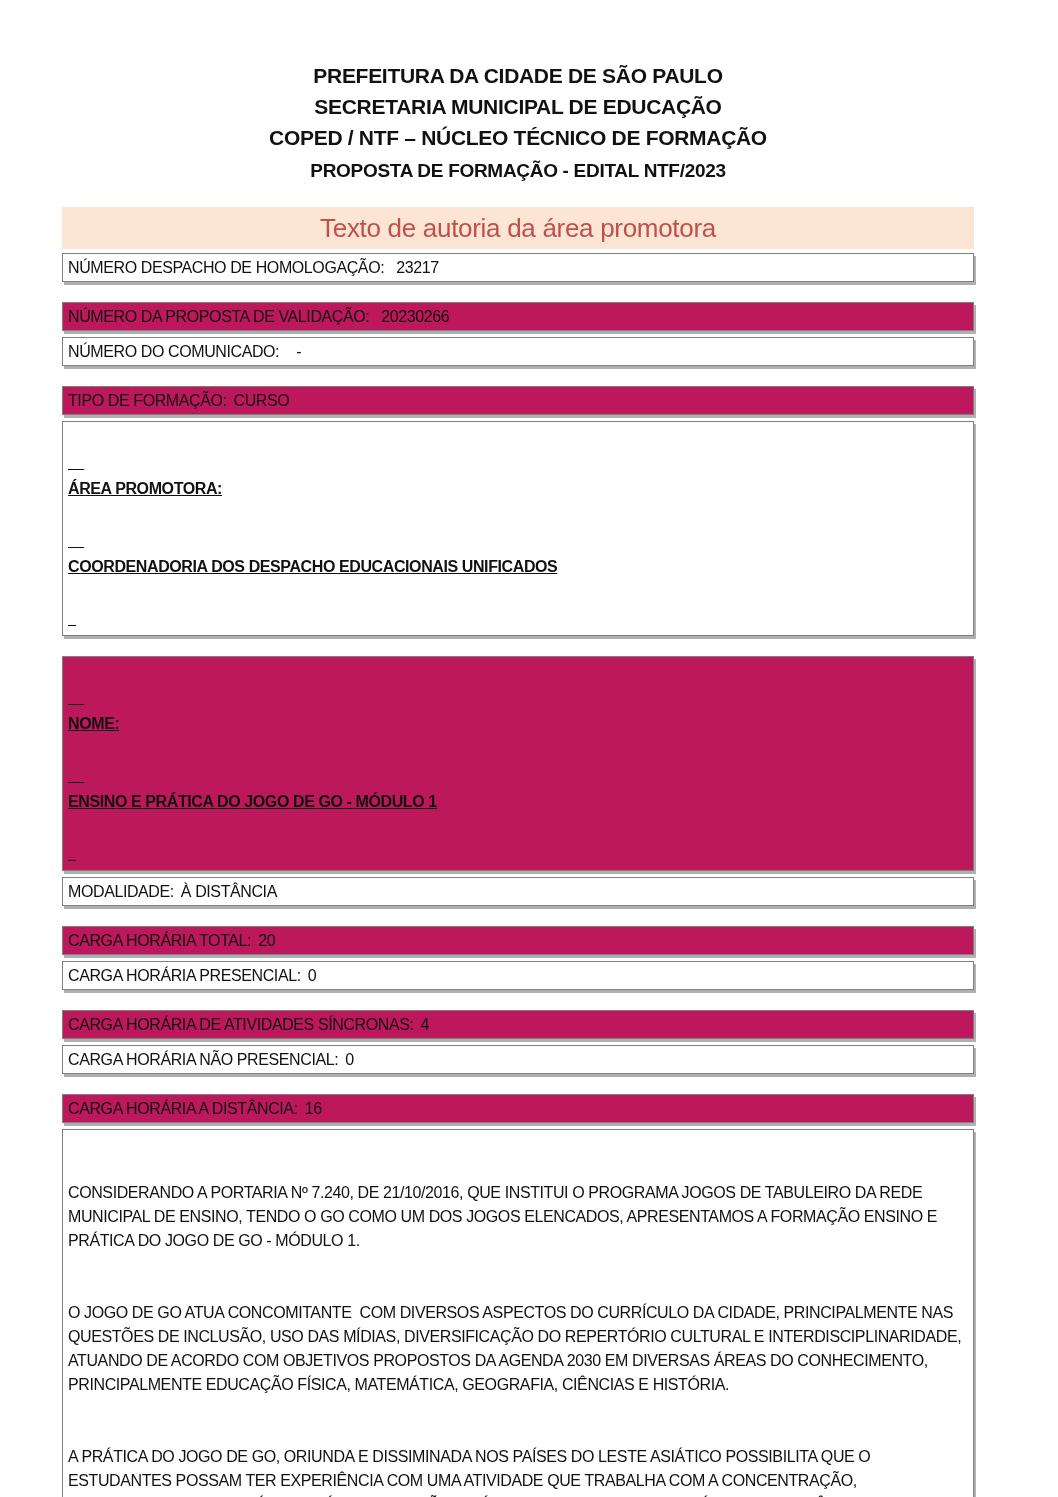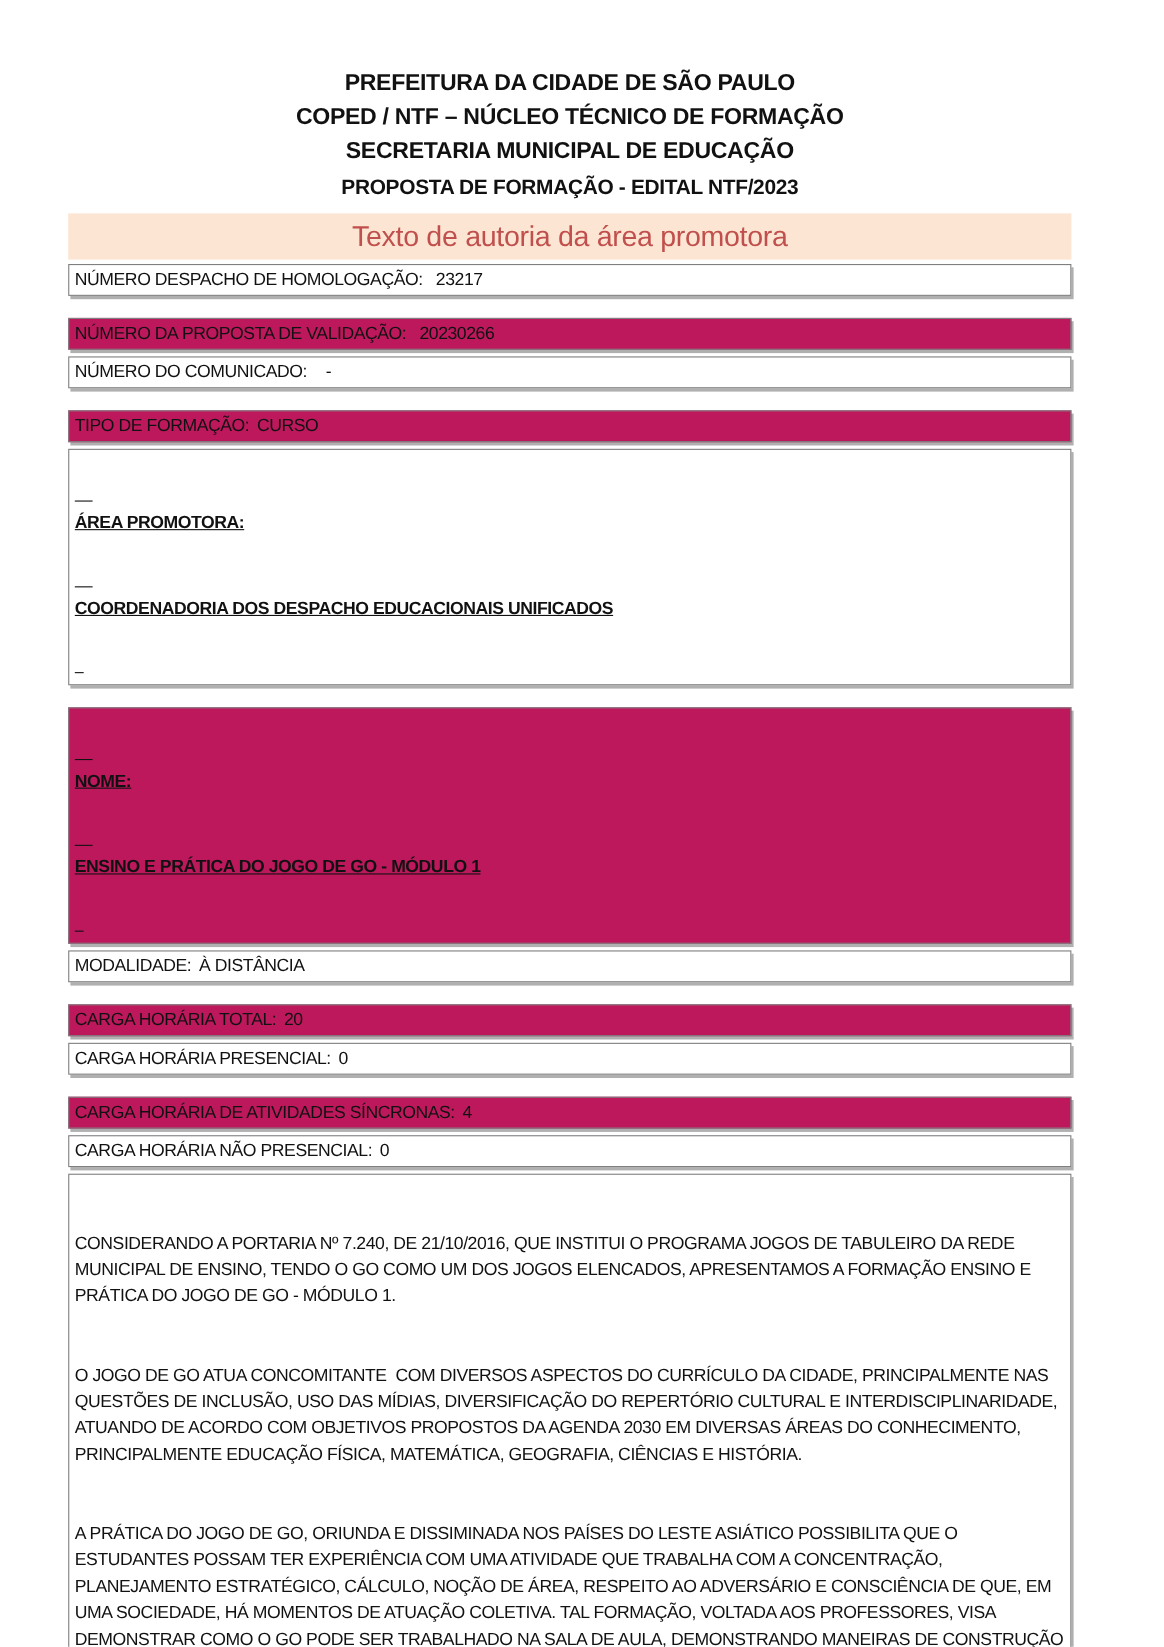--- a/index.html
+++ b/index.html
@@ -3,21 +3,21 @@
 <meta charset="utf-8">
 <style>
   html,body{margin:0;padding:0;}
   body{
     width:1058px;height:1497px;overflow:hidden;background:#ffffff;
     font-family:"Liberation Sans","DejaVu Sans",sans-serif;color:#111;
     -webkit-font-smoothing:antialiased;
   }
   .page{padding:60px 0 0 62px;width:912px;}
   
-  .header{text-align:center;margin-bottom:5px;}
+  .header{text-align:center;margin-bottom:18px;}
   .h-line{font-weight:bold;font-size:21px;line-height:31px;letter-spacing:-0.3px;}
   .h-title{font-size:19px;line-height:36px;}
   
   .banner{
     background:#fce5d2;height:42px;display:flex;align-items:center;justify-content:center;
     margin-bottom:4px;
   }
   .banner span{color:#c0504d;font-weight:normal;font-size:26px;letter-spacing:-0.3px;}
   
   .row{
@@ -36,22 +36,22 @@
   
   .row.section{line-height:24px;padding:3px 6px 4px 5px;}
 </style>
 </head>
 <body>
 
 <div class="page">
 
   <div class="header">
     <div class="h-line">PREFEITURA DA CIDADE DE SÃO PAULO</div>
+    <div class="h-line">SECRETARIA MUNICIPAL DE EDUCAÇÃO</div>
     <div class="h-line">COPED / NTF – NÚCLEO TÉCNICO DE FORMAÇÃO</div>
-    <div class="h-line">SECRETARIA MUNICIPAL DE EDUCAÇÃO</div>
     <div class="h-line h-title">PROPOSTA DE FORMAÇÃO - EDITAL NTF/2023</div>
   </div>
 
   <div class="banner">
     <span>Texto de autoria da área promotora</span>
   </div>
 
   <div class="row"><span class="lbl">NÚMERO DESPACHO DE HOMOLOGAÇÃO:</span><span class="value g2">23217</span></div>
 
   <div class="row alt"><span class="lbl">NÚMERO DA PROPOSTA DE VALIDAÇÃO:</span><span class="value g2">20230266</span></div>
@@ -73,20 +73,21 @@
   <div class="row"><span class="lbl">MODALIDADE:</span><span class="value">À DISTÂNCIA</span></div>
 
   <div class="row alt"><span class="lbl">CARGA HORÁRIA TOTAL:</span><span class="value">20</span></div>
 
   <div class="row"><span class="lbl">CARGA HORÁRIA PRESENCIAL:</span><span class="value">0</span></div>
 
   <div class="row alt"><span class="lbl">CARGA HORÁRIA DE ATIVIDADES SÍNCRONAS:</span><span class="value">4</span></div>
 
   <div class="row"><span class="lbl">CARGA HORÁRIA NÃO PRESENCIAL:</span><span class="value">0</span></div>
 
+  <div class="row alt"><span class="lbl">CARGA HORÁRIA A DISTÂNCIA:</span><span class="value">16</span></div>
 
   <div class="row section">
     <div class="para">CONSIDERANDO A PORTARIA Nº 7.240, DE 21/10/2016, QUE INSTITUI O PROGRAMA JOGOS DE TABULEIRO DA REDE MUNICIPAL DE ENSINO, TENDO O GO COMO UM DOS JOGOS ELENCADOS, APRESENTAMOS A FORMAÇÃO ENSINO E PRÁTICA DO JOGO DE GO - MÓDULO 1.</div>
     <div class="para">O JOGO DE GO ATUA CONCOMITANTE  COM DIVERSOS ASPECTOS DO CURRÍCULO DA CIDADE, PRINCIPALMENTE NAS QUESTÕES DE INCLUSÃO, USO DAS MÍDIAS, DIVERSIFICAÇÃO DO REPERTÓRIO CULTURAL E INTERDISCIPLINARIDADE, ATUANDO DE ACORDO COM OBJETIVOS PROPOSTOS DA AGENDA 2030 EM DIVERSAS ÁREAS DO CONHECIMENTO, PRINCIPALMENTE EDUCAÇÃO FÍSICA, MATEMÁTICA, GEOGRAFIA, CIÊNCIAS E HISTÓRIA.</div>
     <div class="para">A PRÁTICA DO JOGO DE GO, ORIUNDA E DISSIMINADA NOS PAÍSES DO LESTE ASIÁTICO POSSIBILITA QUE O ESTUDANTES POSSAM TER EXPERIÊNCIA COM UMA ATIVIDADE QUE TRABALHA COM A CONCENTRAÇÃO, PLANEJAMENTO ESTRATÉGICO, CÁLCULO, NOÇÃO DE ÁREA, RESPEITO AO ADVERSÁRIO E CONSCIÊNCIA DE QUE, EM UMA SOCIEDADE, HÁ MOMENTOS DE ATUAÇÃO COLETIVA. TAL FORMAÇÃO, VOLTADA AOS PROFESSORES, VISA DEMONSTRAR COMO O GO PODE SER TRABALHADO NA SALA DE AULA, DEMONSTRANDO MANEIRAS DE CONSTRUÇÃO DO TABULEIRO E DAS PEÇAS, ASSIM COMO ENFOQUE EM ASPECTOS HISTÓRICOS E CULTURAIS DO JOGO. A CONSTRUÇÃO DO CONHECIMENTO SOBRE O GO SE DÁ EM ETAPAS, SENDO TRABALHADO PRIMEIRAMENTE COM O TABULEIRO 9X9 (MÓDULO 1), SEGUIDO POR UM TABULEIRO UM POUCO MAIOR, DE 13X13 (MÓDULO 2), PARA CULMINAR NO TABULEIRO 19X19 (MÓDULO 3). TAL SEQUÊNCIA SE FAZ FUNDAMENTAL DEVIDO À COMPLEXIDADE OFERECIDA PELO JOGO.</div>
   </div>
 
 </div>
 
 </body></html>

